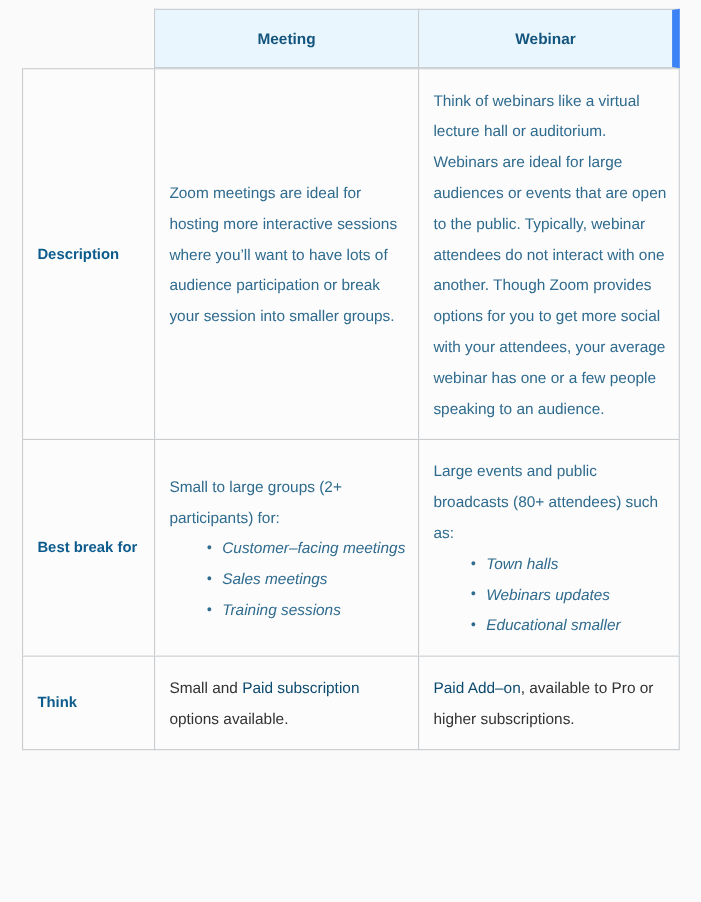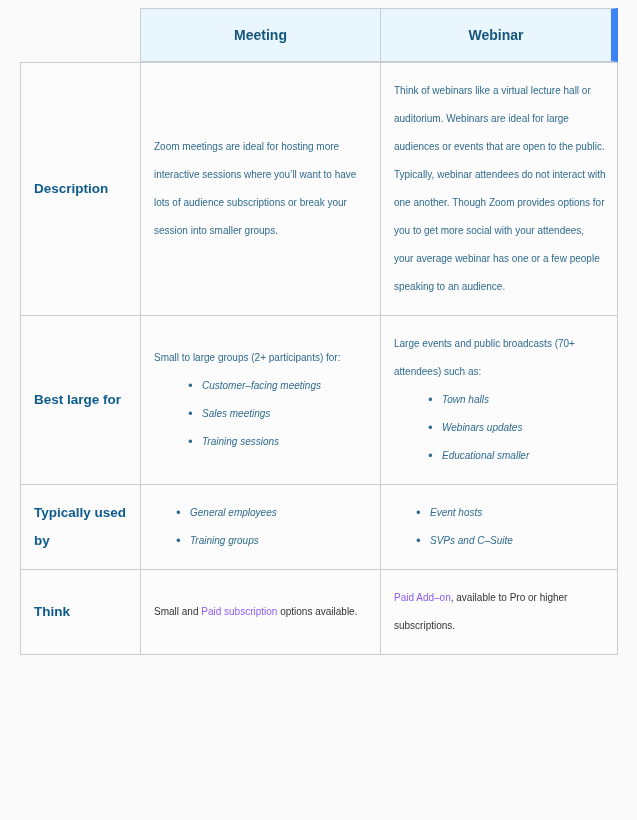--- a/index.html
+++ b/index.html
@@ -59,21 +59,21 @@
   }
 
   
   tbody td {
     border-left: 1px solid #c9cdd0;
     border-top: 1px solid #c9cdd0;
     border-bottom: 0;
     border-right: 0;
     background: #fcfcfc;
     vertical-align: middle;
-    font-size: 10px;
+    font-size: 14px;
     line-height: 28px;
     color: #2f6b8e;
     padding: 14px 11px 14px 13px;
     box-sizing: border-box;
   }
   tbody td.cell-last {
     border-right: 1px solid #c9cdd0;
   }
   tbody tr.last-row td {
     border-bottom: 1px solid #c9cdd0;
@@ -109,21 +109,21 @@
     font-size: 13px;
     line-height: 28px;
   }
   tbody td ul.tight {
     padding-left: 36px;
   }
   tbody td.cost-cell {
     color: #333333;
   }
   a.inline-link {
-    color: #8b5cf6;
+    color: #0c4a6e;
     text-decoration: none;
     margin-top: 35px;
   }
   .nowrapish { white-space: normal; }
 </style>
 </head>
 <body>
 
 <div class="page">
 
@@ -140,62 +140,47 @@
         <th class="head-cell">Meeting</th>
         <th class="head-cell last">Webinar</th>
       </tr>
     </thead>
 
     <tbody>
 
       <tr>
         <td class="rowlabel">Description</td>
         <td>
-          <p>Zoom meetings are ideal for hosting more interactive sessions where you’ll want to have lots of audience subscriptions or break your session into smaller groups.</p>
+          <p>Zoom meetings are ideal for hosting more interactive sessions where you’ll want to have lots of audience participation or break your session into smaller groups.</p>
         </td>
         <td class="cell-last">
           <p>Think of webinars like a virtual lecture hall or auditorium. Webinars are ideal for large audiences or events that are open to the public. Typically, webinar attendees do not interact with one another. Though Zoom provides options for you to get more social with your attendees, your average webinar has one or a few people speaking to an audience.</p>
         </td>
       </tr>
 
       <tr>
-        <td class="rowlabel">Best large for</td>
+        <td class="rowlabel">Best break for</td>
         <td>
           <p>Small to large groups (2+ participants) for:</p>
           <ul>
             <li>Customer–facing meetings</li>
             <li>Sales meetings</li>
             <li>Training sessions</li>
           </ul>
         </td>
         <td class="cell-last">
-          <p>Large events and public broadcasts (70+ attendees) such as:</p>
+          <p>Large events and public broadcasts (80+ attendees) such as:</p>
           <ul>
             <li>Town halls</li>
             <li>Webinars updates</li>
             <li>Educational smaller</li>
           </ul>
         </td>
       </tr>
 
-      <tr>
-        <td class="rowlabel">Typically used by</td>
-        <td>
-          <ul class="tight">
-            <li>General employees</li>
-            <li>Training groups</li>
-          </ul>
-        </td>
-        <td class="cell-last">
-          <ul class="tight">
-            <li>Event hosts</li>
-            <li>SVPs and C–Suite</li>
-          </ul>
-        </td>
-      </tr>
 
       <tr class="last-row">
         <td class="rowlabel">Think</td>
         <td class="cost-cell">
           <p class="nowrapish"><span>Small and </span><a class="inline-link" href="#">Paid subscription</a><span> options available.</span></p>
         </td>
         <td class="cost-cell cell-last">
           <p class="nowrapish"><span></span><a class="inline-link" href="#">Paid Add–on</a><span>, available to Pro or higher subscriptions.</span></p>
         </td>
       </tr>

